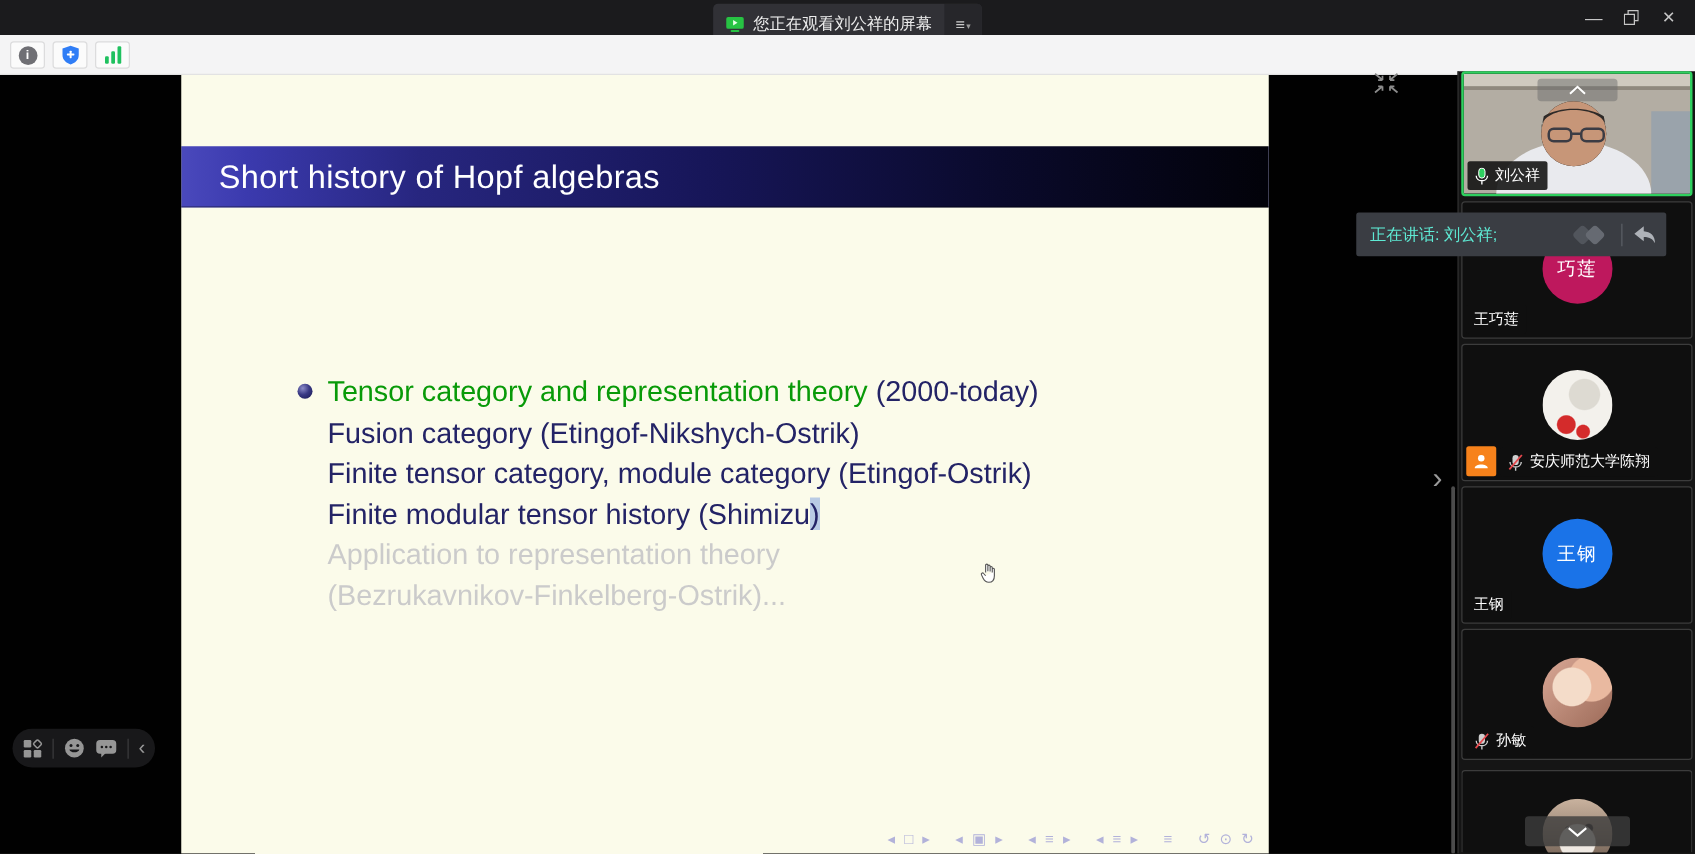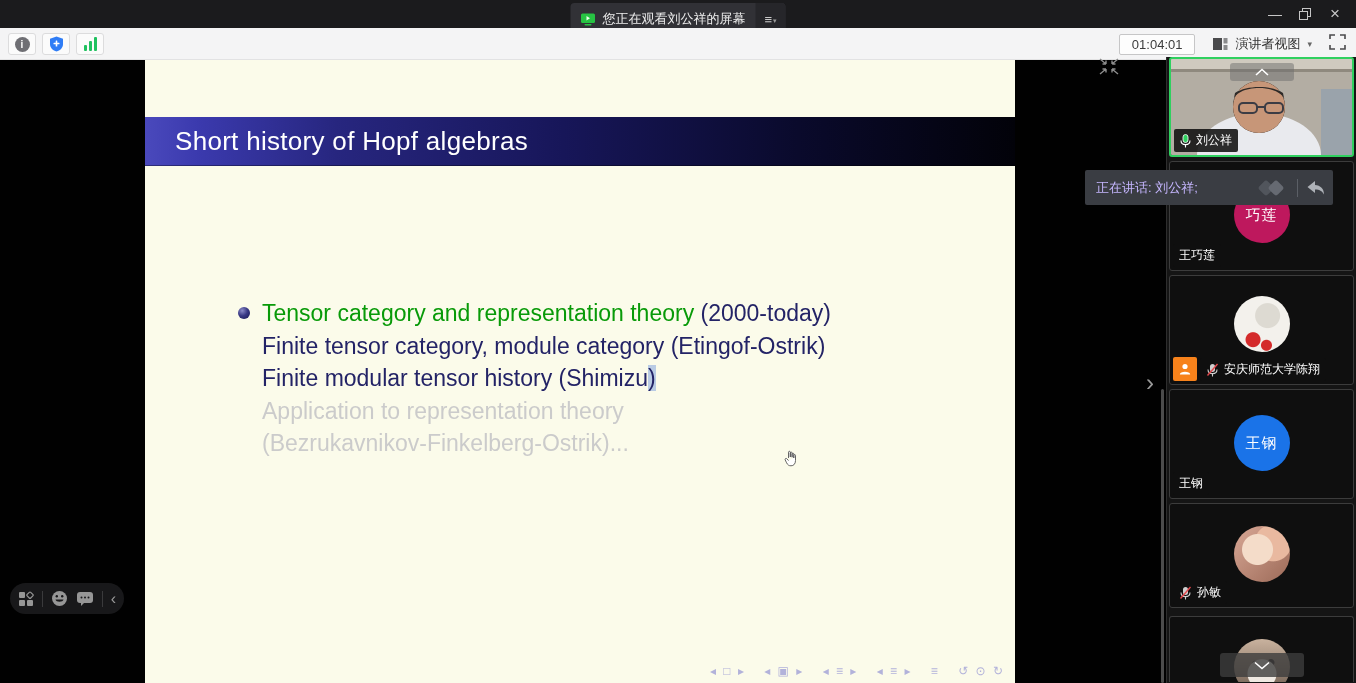--- a/index.html
+++ b/index.html
@@ -73,21 +73,21 @@
     padding:3px 6px; border-radius:2px; display:flex; align-items:center; gap:5px; white-space:nowrap; }
   .chip.with-badge { left:30px; }
   .role-badge { position:absolute; left:3px; bottom:3px; width:24px; height:24px; background:#f7821b; border-radius:2px;
     display:flex; align-items:center; justify-content:center; }
   .tab-overlay { position:absolute; left:50%; transform:translateX(-50%); background:rgba(110,110,110,0.5);
     border-radius:3px; display:flex; align-items:center; justify-content:center; cursor:pointer; }
 
   
   .banner { position:absolute; left:1085px; top:170px; width:248px; height:35px; background:#3a3d43; border-radius:2px;
     display:flex; align-items:center; z-index:60; }
-  .banner-label { color:#c4b5fd; font-size:13px; margin-left:11px; white-space:nowrap; }
+  .banner-label { color:#5eead4; font-size:13px; margin-left:11px; white-space:nowrap; }
   .banner-right { position:absolute; right:8px; display:flex; align-items:center; gap:8px; }
   .banner-divider { width:1px; height:18px; background:#5b5f66; }
 
   
   .float-bar { position:absolute; left:10px; top:583px; width:114px; height:31px; background:#18181a; border-radius:16px;
     display:flex; align-items:center; justify-content:space-evenly; z-index:40; }
   .fb-divider { width:1px; height:16px; background:#3a3a3c; }
   .fb-ico { display:flex; align-items:center; justify-content:center; cursor:pointer; }
   .fb-chevron { color:#9a9a9a; font-size:16px; cursor:pointer; }
 </style>
@@ -136,51 +136,35 @@
         </svg>
       </div>
       <div class="tb-btn">
         <span class="sig">
           <i style="height:6px;"></i>
             <i style="height:10px;"></i>
             <i style="height:14px;"></i>
         </span>
       </div>
     </div>
-    <div class="tb-right">
-      <span class="timer-box">01:04:01</span>
-      <span class="view-btn">
-        <svg width="16" height="14" viewBox="0 0 16 14">
-          <rect x="1" y="1" width="9" height="12" fill="#4a4a4c"></rect>
-          <rect x="11.5" y="1" width="4" height="5.5" fill="#8a8a8c"></rect>
-          <rect x="11.5" y="8" width="4" height="5" fill="#8a8a8c"></rect>
-        </svg>
-        <span class="view-label">演讲者视图</span>
-        <span class="view-caret">▾</span>
-      </span>
-      <span style="cursor:pointer;">
-        <svg width="17" height="16" viewBox="0 0 17 16">
-          <path d="M1 5 V1 H6 M11 1 H16 V5 M16 11 V15 H11 M6 15 H1 V11" fill="none" stroke="#4a4a4c" stroke-width="1.6"></path>
-        </svg>
-      </span>
-    </div>
   </div>
 
   <div class="stage"></div>
 
   <div class="slide">
     <div class="s-titlebar">
       <div class="s-title">Short history of Hopf algebras</div>
     </div>
 
     <div class="content">
       <div class="l1">
         <span class="bullet-dot"></span>
         <span class="green-txt">Tensor category and representation theory</span><span> (2000-today)</span>
       </div>
+      <div>Fusion category (Etingof-Nikshych-Ostrik)</div>
       <div>Finite tensor category, module category (Etingof-Ostrik)</div>
       <div><span>Finite modular tensor history (Shimizu</span><span class="hl-char">)</span></div>
       <div class="dim">Application to representation theory</div>
       <div class="dim">(Bezrukavnikov-Finkelberg-Ostrik)...</div>
     </div>
 
     <div class="beamer-nav">
       <span>◂ □ ▸</span>
       <span>◂ ▣ ▸</span>
       <span>◂ ≡ ▸</span>

